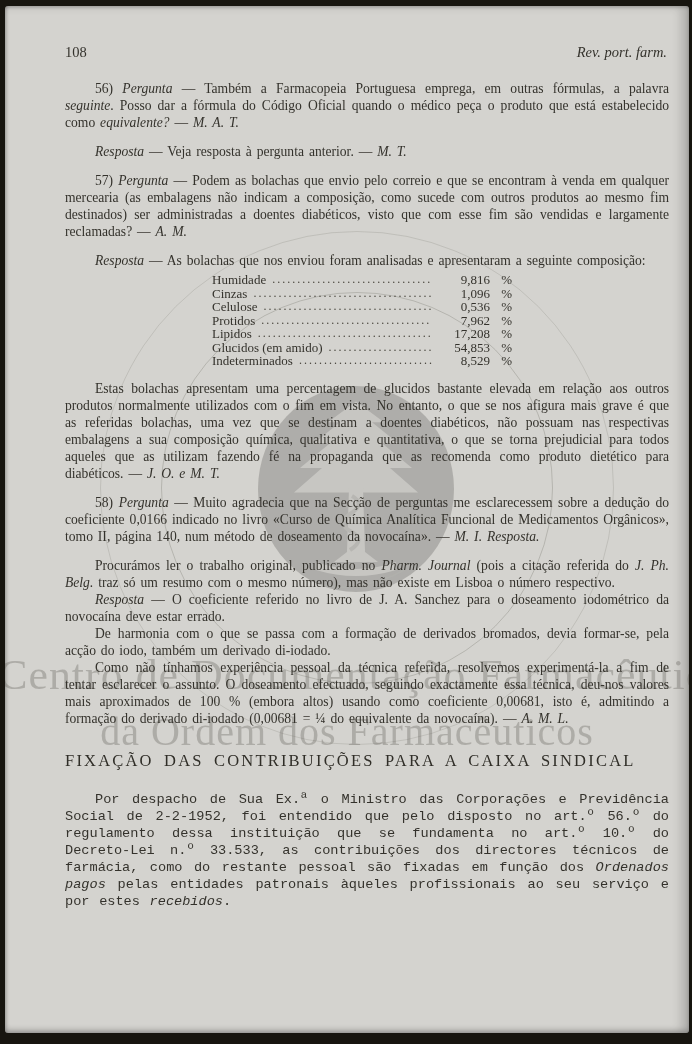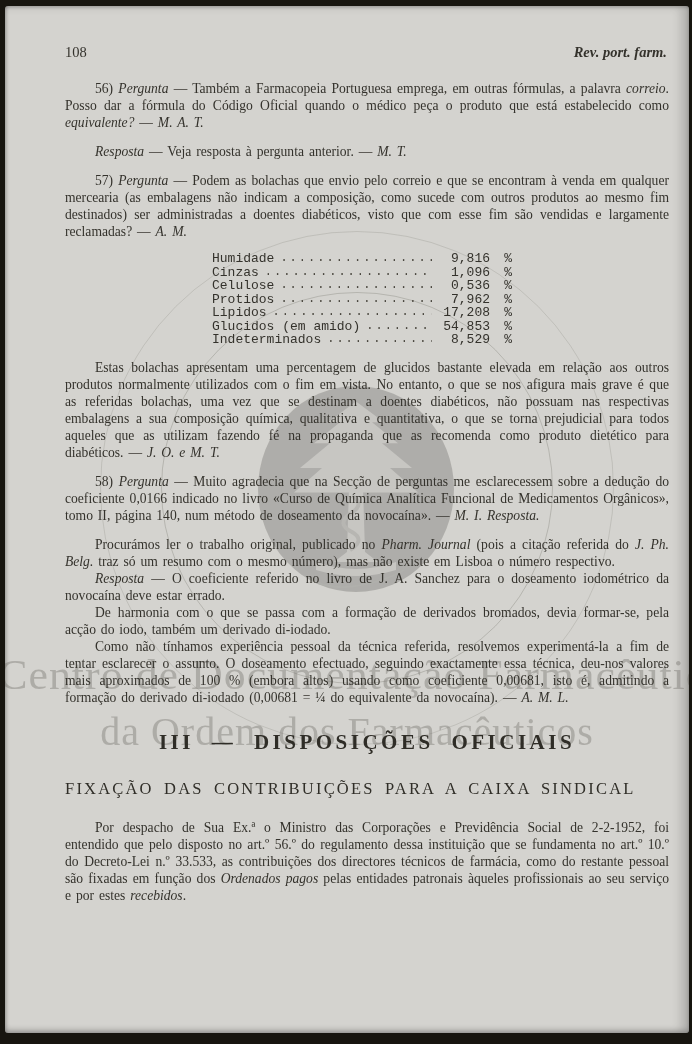--- a/index.html
+++ b/index.html
@@ -27,37 +27,37 @@
     position:absolute;left:0;right:0;text-align:center;white-space:nowrap;
     color:rgba(100,98,90,0.34);letter-spacing:1px;
     font-family:"Liberation Serif", serif;
   }
   .wm-line1{top:644px;font-size:43px;transform:scaleX(1.02);}
   .wm-line2{top:702px;font-size:40px;}
   
   .content{position:relative;z-index:1;padding:38px 20px 0 60px;color:#34322c;}
   .pagehead{display:flex;justify-content:space-between;align-items:baseline;
     font-size:14.5px;margin-bottom:19px;}
-  .pagehead .journal{font-style:italic;font-weight:700;padding-right:2px;}
+  .pagehead .journal{font-style:italic;font-weight:400;padding-right:2px;}
   .para{font-size:13.6px;line-height:17px;text-align:justify;text-indent:30px;
     margin:0 0 12px 0;word-spacing:1.5px;}
   .para.nogap{margin-bottom:0;}
   .it{font-style:italic;}
   .comp-table{margin:4px 0 12px 147px;width:300px;font-size:13px;line-height:13.5px;}
-  .comp-row{display:flex;align-items:flex-end;font-family:Liberation Mono, monospace;}
+  .comp-row{display:flex;align-items:flex-end;}
   .comp-label{white-space:nowrap;}
   .comp-dots{flex:1;overflow:hidden;white-space:nowrap;letter-spacing:2px;
     font-size:12px;color:#4a473f;margin:0 8px 0 6px;}
   .comp-value{width:50px;text-align:right;}
   .comp-unit{width:22px;text-align:right;}
   .section-heading{margin:24px 0 0 0;text-align:center;font-size:21px;font-weight:700;
     letter-spacing:3.5px;word-spacing:9px;color:#2f2d27;}
   .sub-heading{margin:22px 0 0 0;font-size:16.5px;font-weight:400;
     letter-spacing:2.2px;word-spacing:4px;line-height:24px;color:#302e28;}
-  .final-para{margin-top:18px;margin-bottom:0;}
+  .final-para{margin-top:18px;margin-bottom:0;font-family:Liberation Mono, monospace;}
 </style>
 </head>
 <body>
 
 <div class="paper">
 
   <div class="wm">
     <div class="wm-ring ring2"></div>
     <div class="wm-ring ring1"></div>
     <svg class="wm-emblem" viewBox="0 0 200 212" xmlns="http://www.w3.org/2000/svg">
@@ -74,24 +74,25 @@
     <div class="wm-line wm-line2">da Ordem dos Farmacêuticos</div>
   </div>
 
   <div class="content">
 
     <div class="pagehead">
       <span class="pagenum">108</span>
       <span class="journal">Rev. port. farm.</span>
     </div>
 
-    <p class="para"><span>56)  </span><span class="it">Pergunta</span><span> — Também a Farmacopeia Portuguesa emprega, em outras fórmulas, a palavra </span><span class="it">correio</span><span>. Posso dar a fórmula do Código Oficial quando o médico peça o produto que está estabelecido como </span><span class="it">equivalente?</span><span> — </span><span class="it">M. A. T.</span></p>
+    <p class="para"><span>56)  </span><span class="it">Pergunta</span><span> — Também a Farmacopeia Portuguesa emprega, em outras fórmulas, a palavra </span><span class="it">seguinte</span><span>. Posso dar a fórmula do Código Oficial quando o médico peça o produto que está estabelecido como </span><span class="it">equivalente?</span><span> — </span><span class="it">M. A. T.</span></p>
     <p class="para"><span class="it">Resposta</span><span> — Veja resposta à pergunta anterior. — </span><span class="it">M. T.</span></p>
 
     <p class="para"><span>57)  </span><span class="it">Pergunta</span><span> — Podem as bolachas que envio pelo correio e que se encontram à venda em qualquer mercearia (as embalagens não indicam a composição, como sucede com outros produtos ao mesmo fim destinados) ser administradas a doentes diabéticos, visto que com esse fim são vendidas e largamente reclamadas? — </span><span class="it">A. M.</span></p>
+    <p class="para nogap"><span class="it">Resposta</span><span> — As bolachas que nos enviou foram analisadas e apresentaram a seguinte composição:</span></p>
 
     <div class="comp-table">
         <div class="comp-row">
           <span class="comp-label">Humidade</span>
           <span class="comp-dots">............................................................</span>
           <span class="comp-value">9,816</span>
           <span class="comp-unit">%</span>
         </div>
         <div class="comp-row">
           <span class="comp-label">Cinzas</span>
@@ -132,20 +133,19 @@
       </div>
 
     <p class="para"><span>Estas bolachas apresentam uma percentagem de glucidos bastante elevada em relação aos outros produtos normalmente utilizados com o fim em vista. No entanto, o que se nos afigura mais grave é que as referidas bolachas, uma vez que se destinam a doentes diabéticos, não possuam nas respectivas embalagens a sua composição química, qualitativa e quantitativa, o que se torna prejudicial para todos aqueles que as utilizam fazendo fé na propaganda que as recomenda como produto dietético para diabéticos. — </span><span class="it">J. O. e M. T.</span></p>
 
     <p class="para"><span>58)  </span><span class="it">Pergunta</span><span> — Muito agradecia que na Secção de perguntas me esclarecessem sobre a dedução do coeficiente 0,0166 indicado no livro «Curso de Química Analítica Funcional de Medicamentos Orgânicos», tomo II, página 140, num método de doseamento da novocaína». — </span><span class="it">M. I. Resposta.</span></p>
     <p class="para nogap"><span>Procurámos ler o trabalho original, publicado no </span><span class="it">Pharm. Journal</span><span> (pois a citação referida do </span><span class="it">J. Ph. Belg.</span><span> traz só um resumo com o mesmo número), mas não existe em Lisboa o número respectivo.</span></p>
     <p class="para nogap"><span class="it">Resposta</span><span> — O coeficiente referido no livro de J. A. Sanchez para o doseamento iodométrico da novocaína deve estar errado.</span></p>
     <p class="para nogap"><span>De harmonia com o que se passa com a formação de derivados bromados, devia formar-se, pela acção do iodo, também um derivado di-iodado.</span></p>
     <p class="para nogap"><span>Como não tínhamos experiência pessoal da técnica referida, resolvemos experimentá-la a fim de tentar esclarecer o assunto. O doseamento efectuado, seguindo exactamente essa técnica, deu-nos valores mais aproximados de 100 % (embora altos) usando como coeficiente 0,00681, isto é, admitindo a formação do derivado di-iodado (0,00681 = ¼ do equivalente da novocaína). — </span><span class="it">A. M. L.</span></p>
 
-    <h1 class="section-heading">III — DISPOSIÇÕES  OFICIAIS</h1>
 
     <h2 class="sub-heading"><span>FIXAÇÃO DAS CONTRIBUIÇÕES PARA A CAIXA SINDICAL</span><br></h2>
 
     <p class="para final-para"><span>Por despacho de Sua Ex.ª o Ministro das Corporações e Previdência Social de 2-2-1952, foi entendido que pelo disposto no art.º 56.º do regulamento dessa instituição que se fundamenta no art.º 10.º do Decreto-Lei n.º 33.533, as contribuições dos directores técnicos de farmácia, como do restante pessoal são fixadas em função dos </span><span class="it">Ordenados pagos</span><span> pelas entidades patronais àqueles profissionais ao seu serviço e por estes </span><span class="it">recebidos</span><span>.</span></p>
 
   </div>
 </div>
 
 </body></html>

